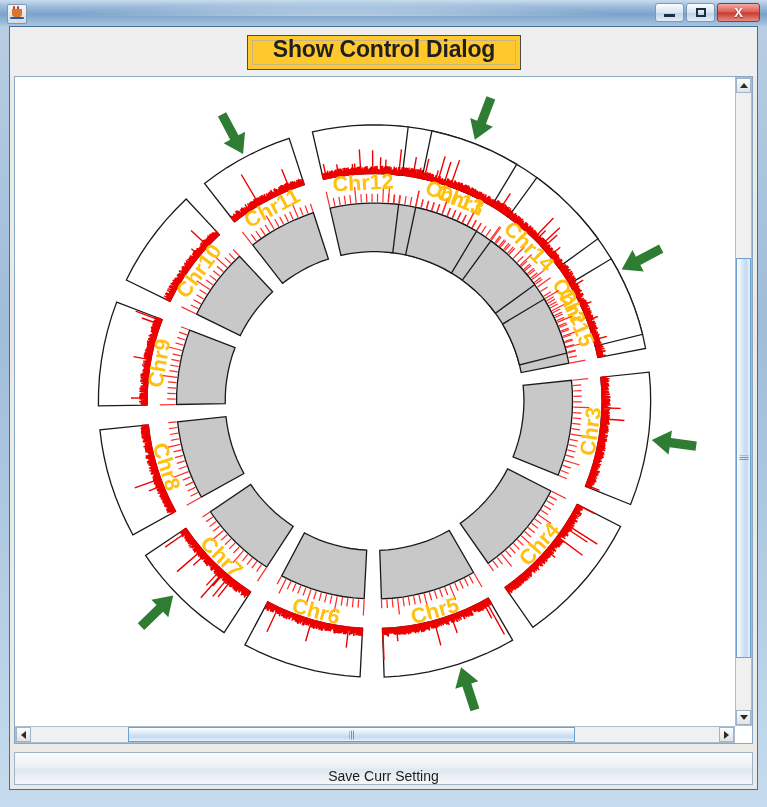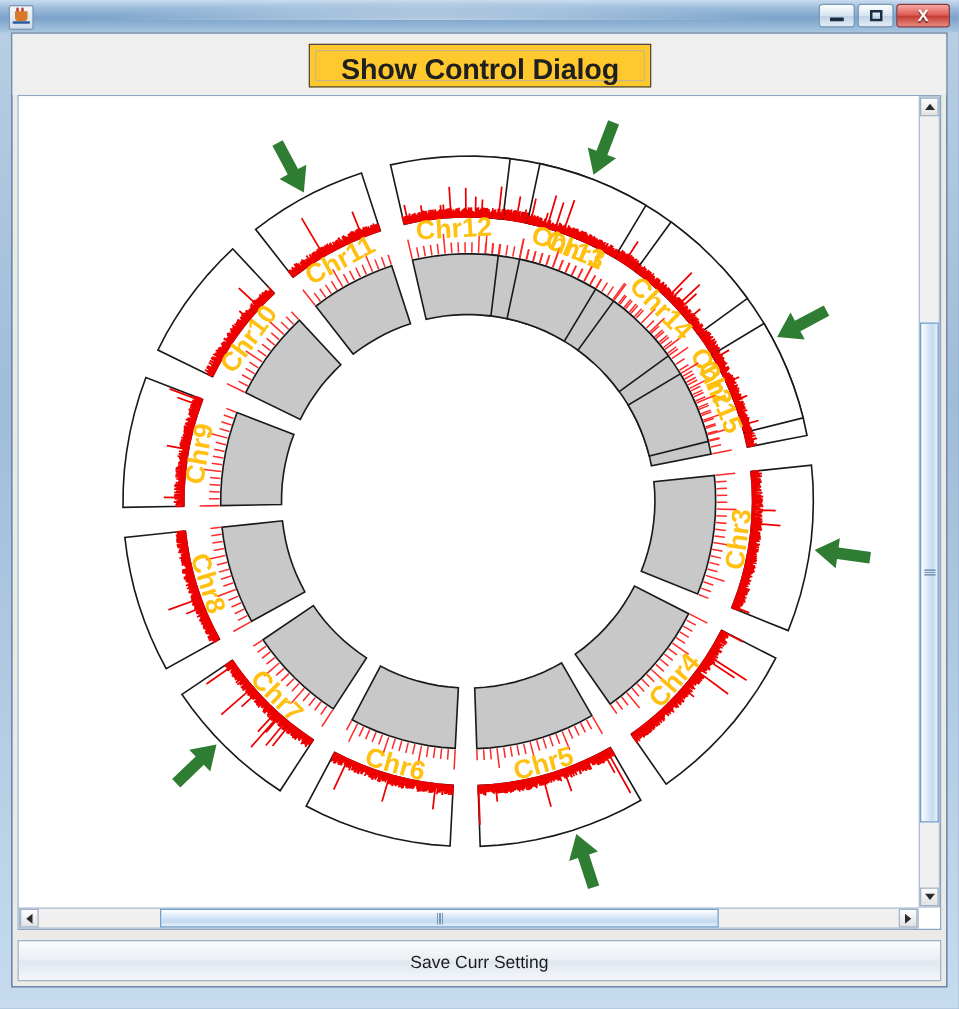--- a/index.html
+++ b/index.html
@@ -44,21 +44,21 @@
   .minbar{width:11px;height:3px;background:#1b2d44;margin-top:5px;}
   .maxbox{width:10px;height:9px;border:2px solid #1b2d44;box-sizing:border-box;}
 
   
   #content{position:absolute;left:9px;top:26px;width:749px;height:764px;
            background:#eceae6;border:1px solid #4a6d96;box-sizing:border-box;}
   #toolbar{position:absolute;left:0;top:0;width:100%;height:49px;
            background:#efefef;box-sizing:border-box;}
   #show-dialog-btn{position:absolute;left:237px;top:8px;width:274px;height:35px;
            background:#FFC82D;border:1px solid #4b4b4b;box-sizing:border-box;
-           display:flex;align-items:flex-end;justify-content:center;cursor:pointer;}
+           display:flex;align-items:flex-start;justify-content:center;cursor:pointer;}
   #show-dialog-btn .focusring{position:absolute;left:4px;top:4px;right:4px;bottom:4px;
            border:1px solid #c9b484;box-sizing:border-box;}
   #show-dialog-btn .lbl{position:relative;font-size:23px;font-weight:bold;color:#1f1f1f;
            letter-spacing:-.2px;}
 
   
   #scrollpane{position:absolute;left:4px;top:49px;right:4px;bottom:45px;
            border:1px solid #8aa7c4;background:#fff;box-sizing:border-box;}
   #viewport{position:absolute;left:0;top:0;right:17px;bottom:17px;
            overflow:hidden;background:#fff;}
@@ -88,21 +88,21 @@
   .grip{position:absolute;left:50%;top:50%;transform:translate(-50%,-50%);}
   #v-thumb .grip{width:9px;height:5px;
      background:repeating-linear-gradient(180deg,#7796b8 0 1px,transparent 1px 2px);}
   #h-thumb .grip{width:5px;height:9px;
      background:repeating-linear-gradient(90deg,#7796b8 0 1px,transparent 1px 2px);}
 
   
   #save-btn{position:absolute;left:4px;right:4px;bottom:4px;height:33px;
      background:linear-gradient(180deg,#fbfcfd,#eaeff4 48%,#dfe7ef 52%,#f4f7fa);
      border:1px solid #9db3c8;box-sizing:border-box;
-     display:flex;align-items:center;justify-content:center;cursor:pointer;
+     display:flex;align-items:flex-end;justify-content:center;cursor:pointer;
      font-size:14px;color:#1c1c1c;}
 </style>
 </head>
 <body>
 
 <div id="window">
 
   <div id="titlebar">
     <div id="app-icon">
       <div class="steam"></div>

